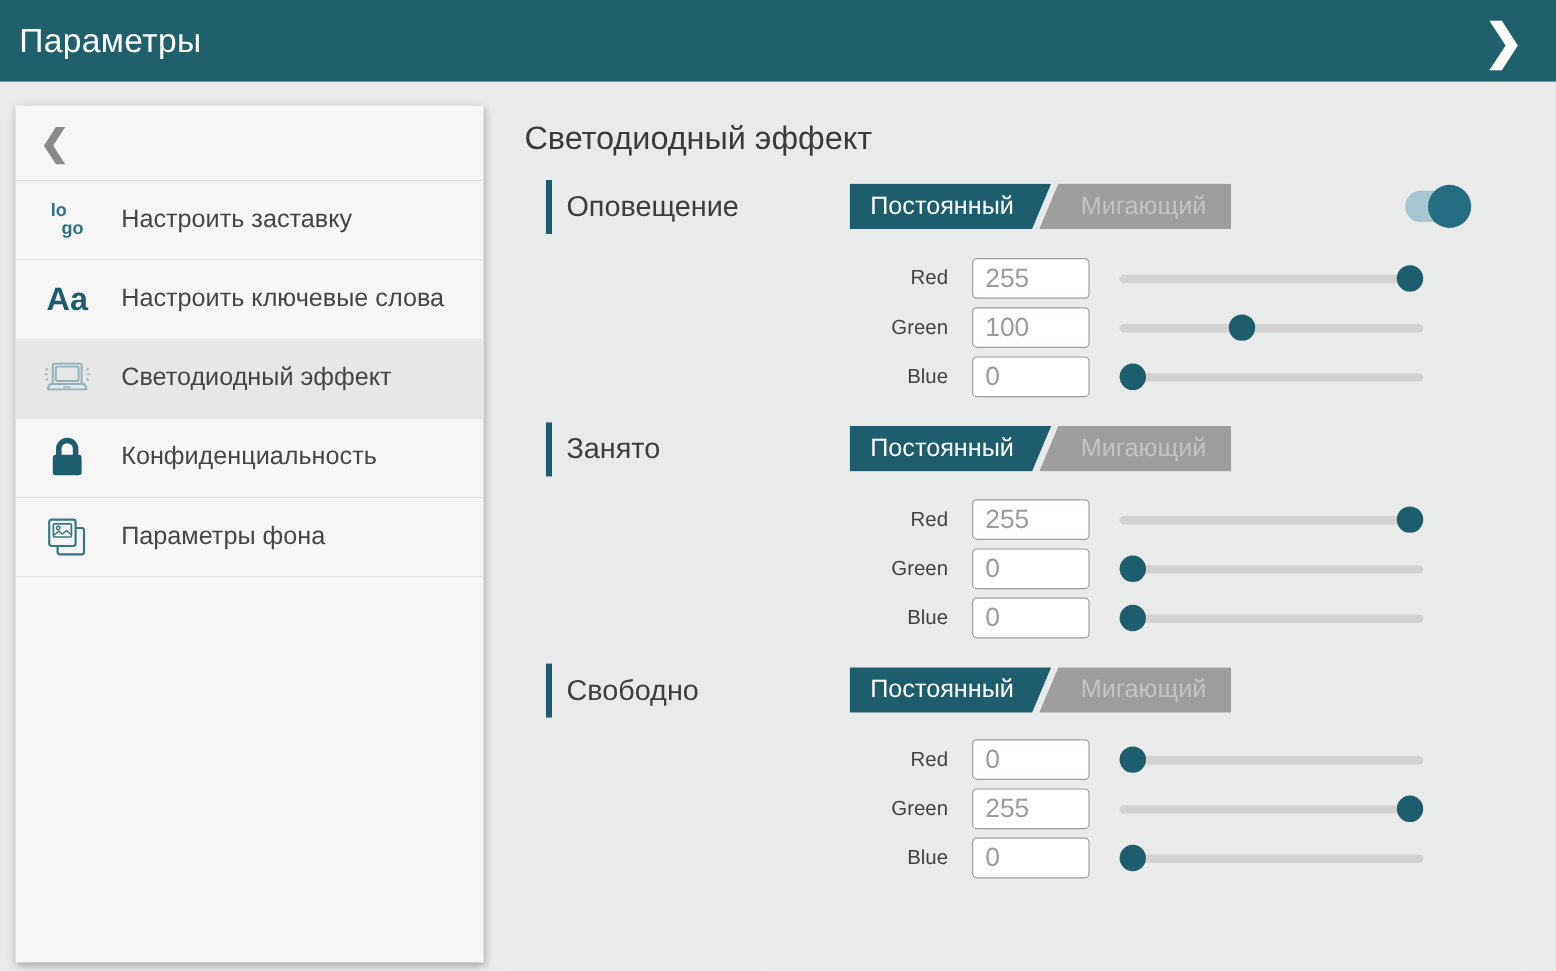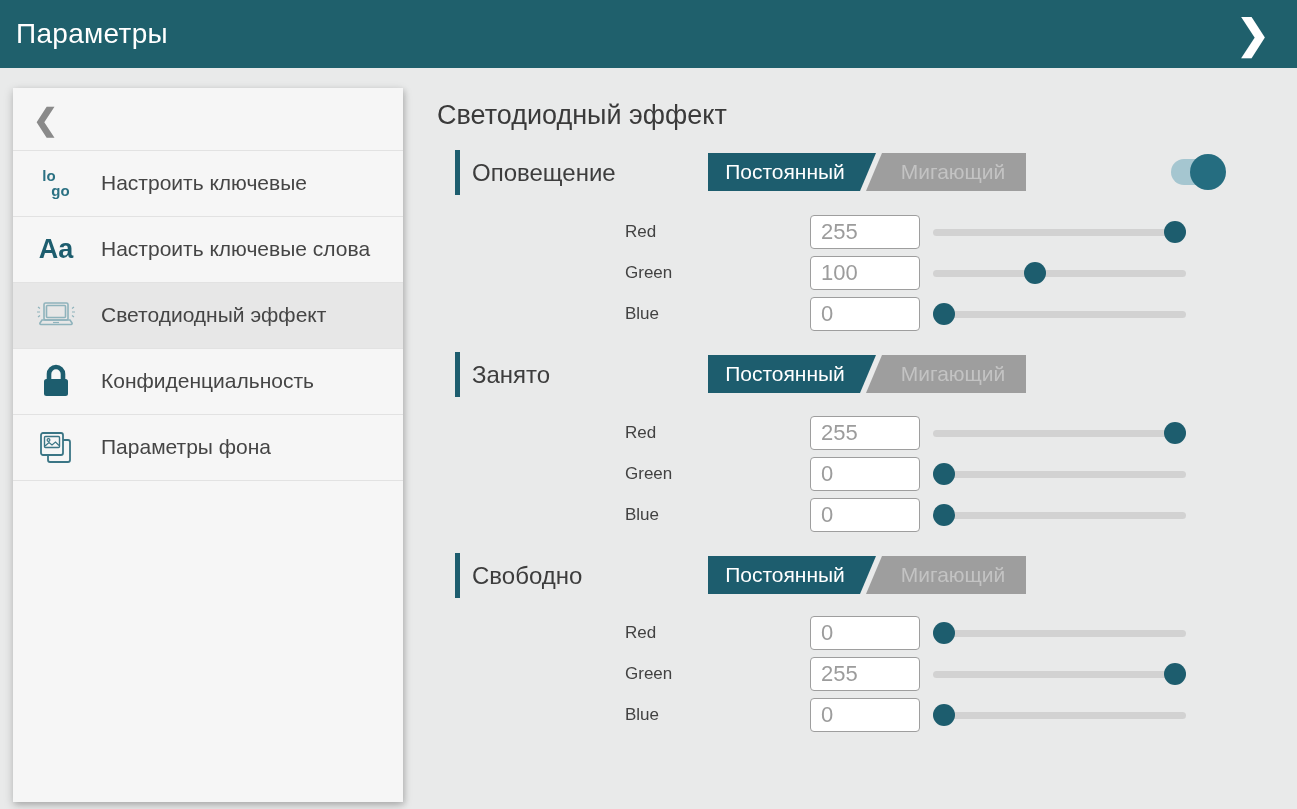--- a/index.html
+++ b/index.html
@@ -61,23 +61,23 @@
     clip-path:polygon(16px 0,100% 0,100% 100%,0 100%);
     margin-left:-10px;display:flex;align-items:center;justify-content:center;
     font-size:21px;padding-left:14px;box-sizing:border-box;cursor:pointer;
   }
   
   .toggle{position:absolute;left:716px;top:9px;width:52px;height:26px;cursor:pointer;}
   .toggle-track{position:absolute;left:0;top:0;width:48px;height:26px;border-radius:13px;background:var(--toggle-track,#a5c6d0);}
   .toggle-knob{position:absolute;left:19px;top:-5px;width:36px;height:36px;border-radius:50%;background:var(--toggle-knob,#256d80);}
   
   .chan-row{position:absolute;left:455px;width:745px;height:34px;}
-  .chan-label{position:absolute;left:170px;width:165px;text-align:left;line-height:34px;font-size:17px;color:#424242;}
+  .chan-label{position:absolute;left:170px;width:165px;text-align:right;line-height:34px;font-size:17px;color:#424242;}
   .chan-input{
-    position:absolute;left:355px;top:0;width:110px;height:34px;box-sizing:border-box;
+    position:absolute;left:355px;top:0;width:98px;height:34px;box-sizing:border-box;
     border:1.5px solid var(--input-border,#9e9e9e);border-radius:4px;background:#fff;
     font-family:"Liberation Sans",sans-serif;font-size:22px;color:var(--input-text,#9c9c9c);
     padding:0 0 0 10px;outline:none;
   }
   .slider{position:absolute;left:478px;top:0;width:253px;height:34px;cursor:pointer;}
   .slider-track{position:absolute;left:0;top:14px;width:100%;height:7px;border-radius:4px;background:var(--slider-track,#d2d2d2);}
   .slider-thumb{position:absolute;top:6px;width:22px;height:22px;border-radius:50%;background:var(--teal,#1d5d6e);}
   svg{display:block;}
 </style>
 </head>
@@ -94,21 +94,21 @@
 
   <div class="sidebar">
     <div class="back-row">
       <span class="back-glyph">❮</span>
     </div>
 
     <div class="side-item">
       <span class="side-icon">
         <span class="logo-ic"><span>lo</span><span class="l2">go</span></span>
       </span>
-      <span class="side-label">Настроить ключевые</span>
+      <span class="side-label">Настроить заставку</span>
     </div>
 
     <div class="side-item">
       <span class="side-icon">
         <span class="aa-ic">Aa</span>
       </span>
       <span class="side-label">Настроить ключевые слова</span>
     </div>
 
     <div class="side-item selected">

